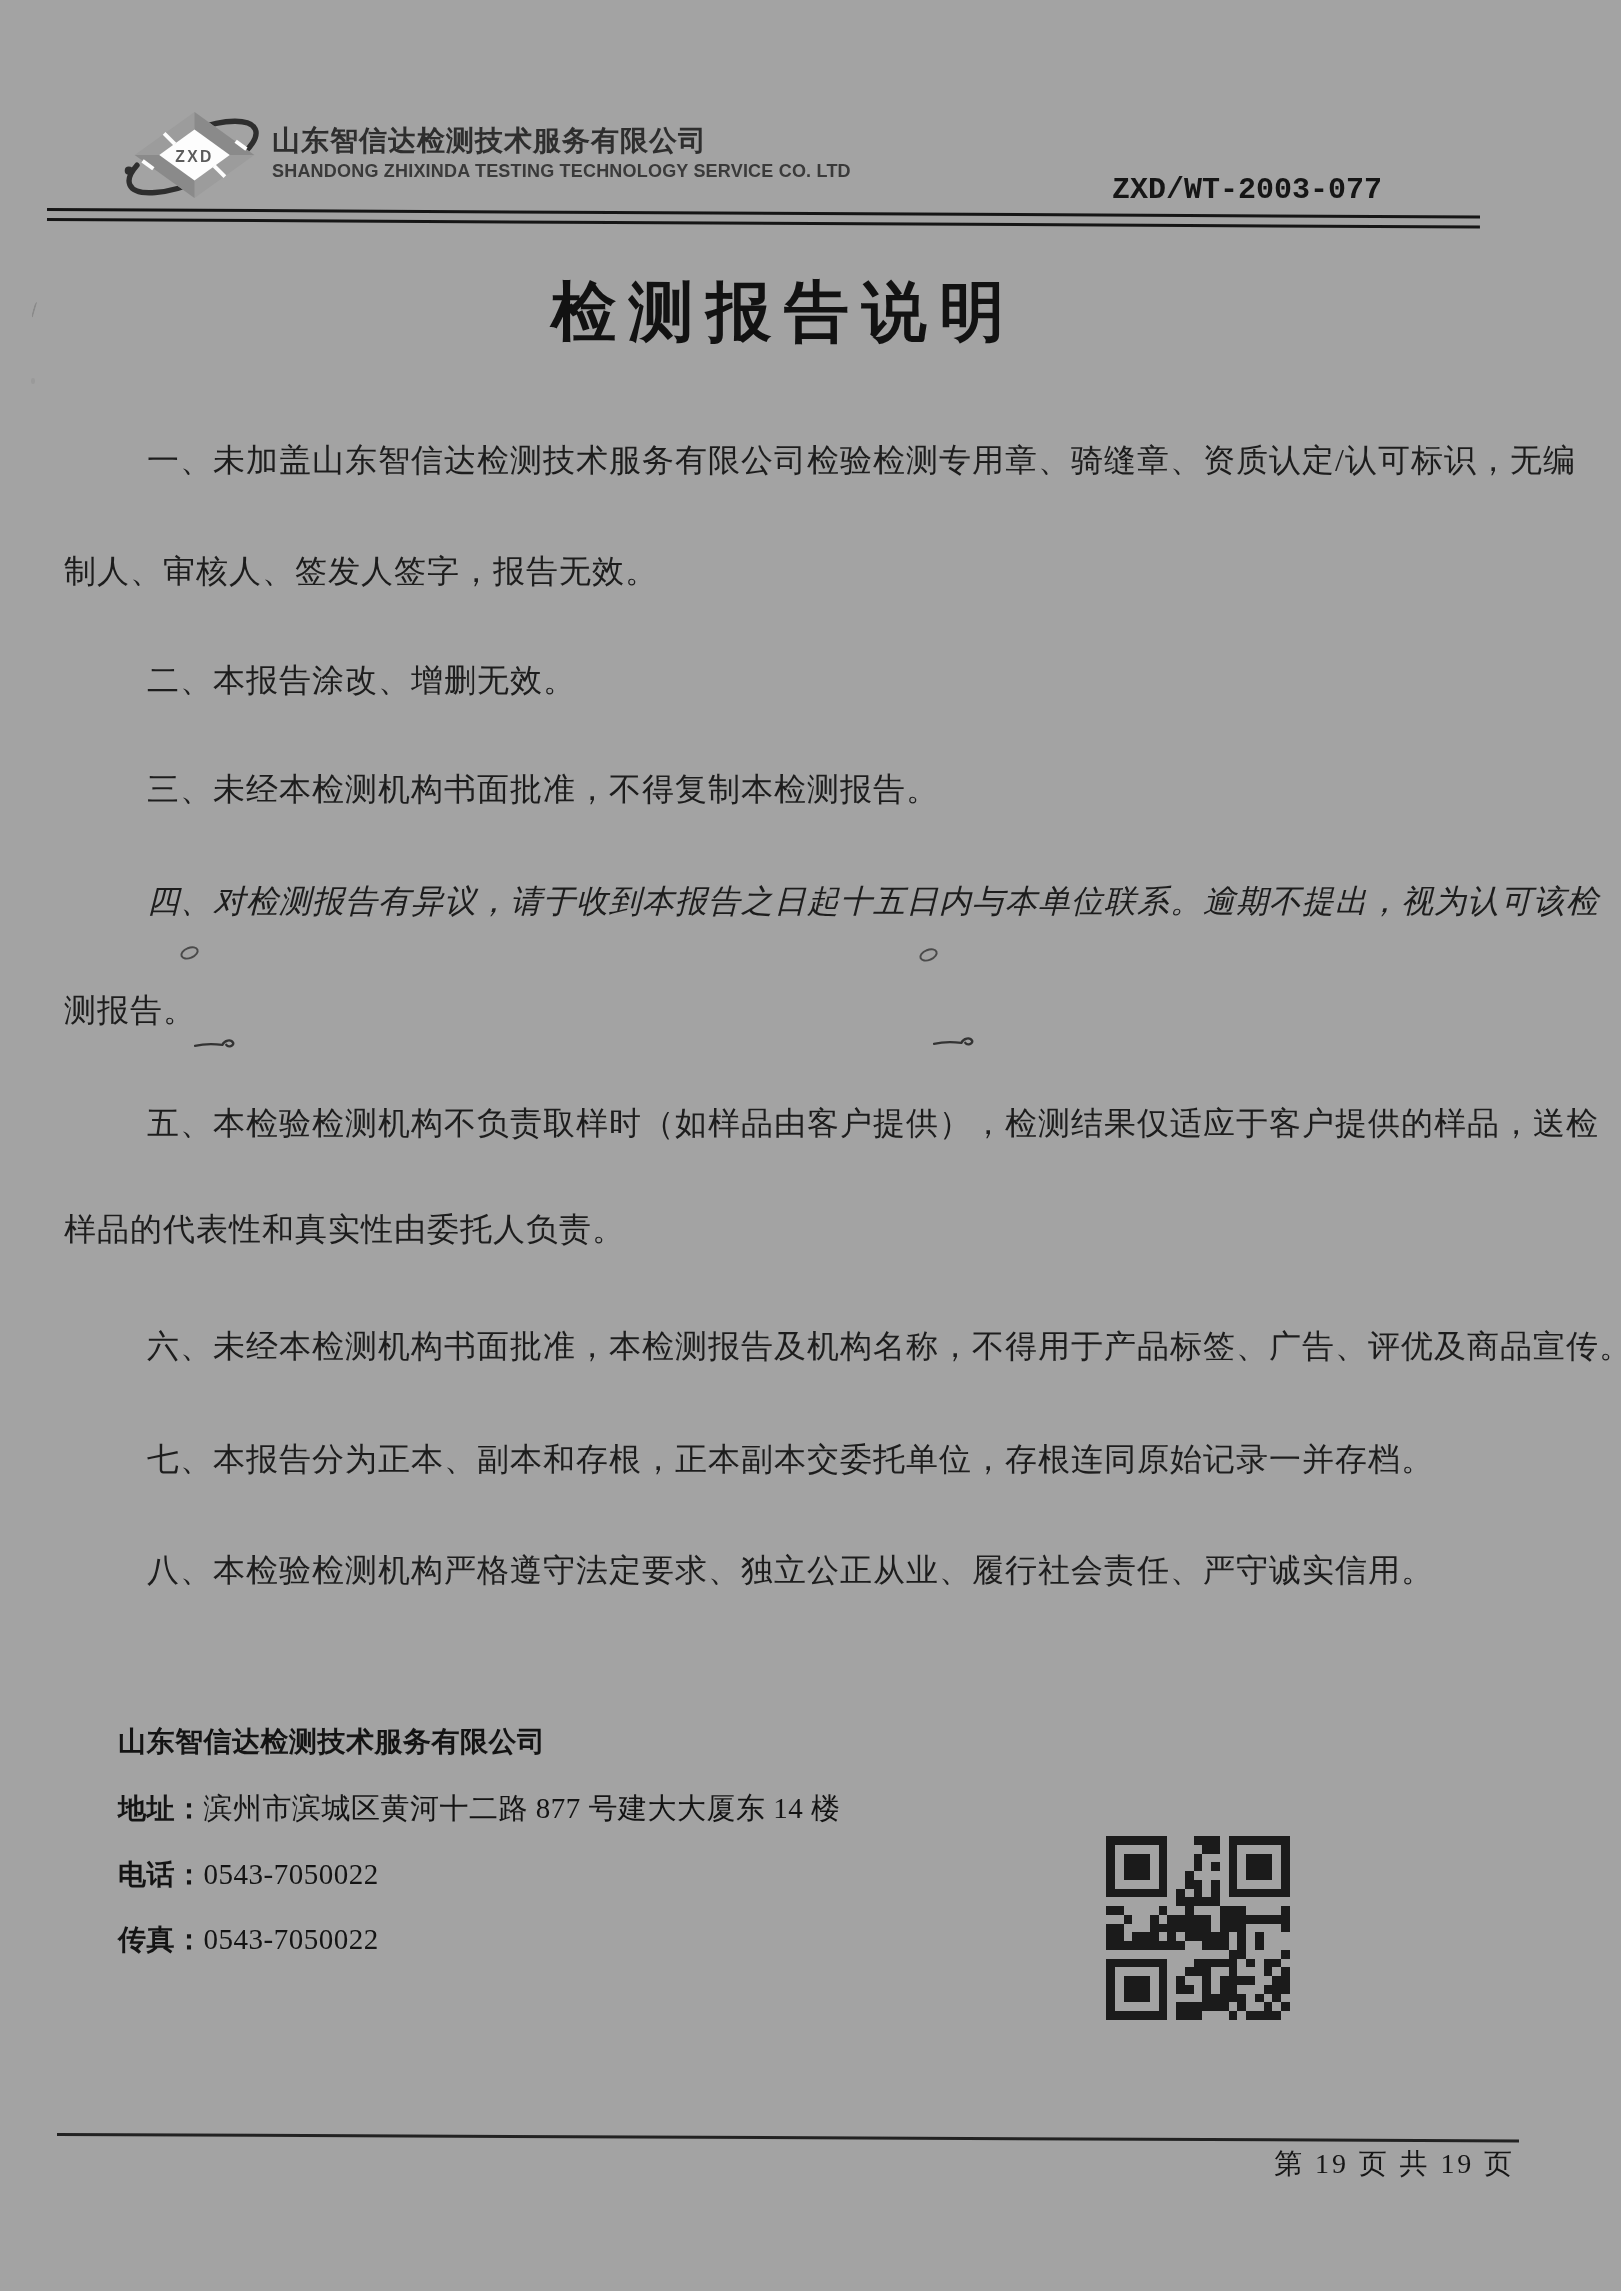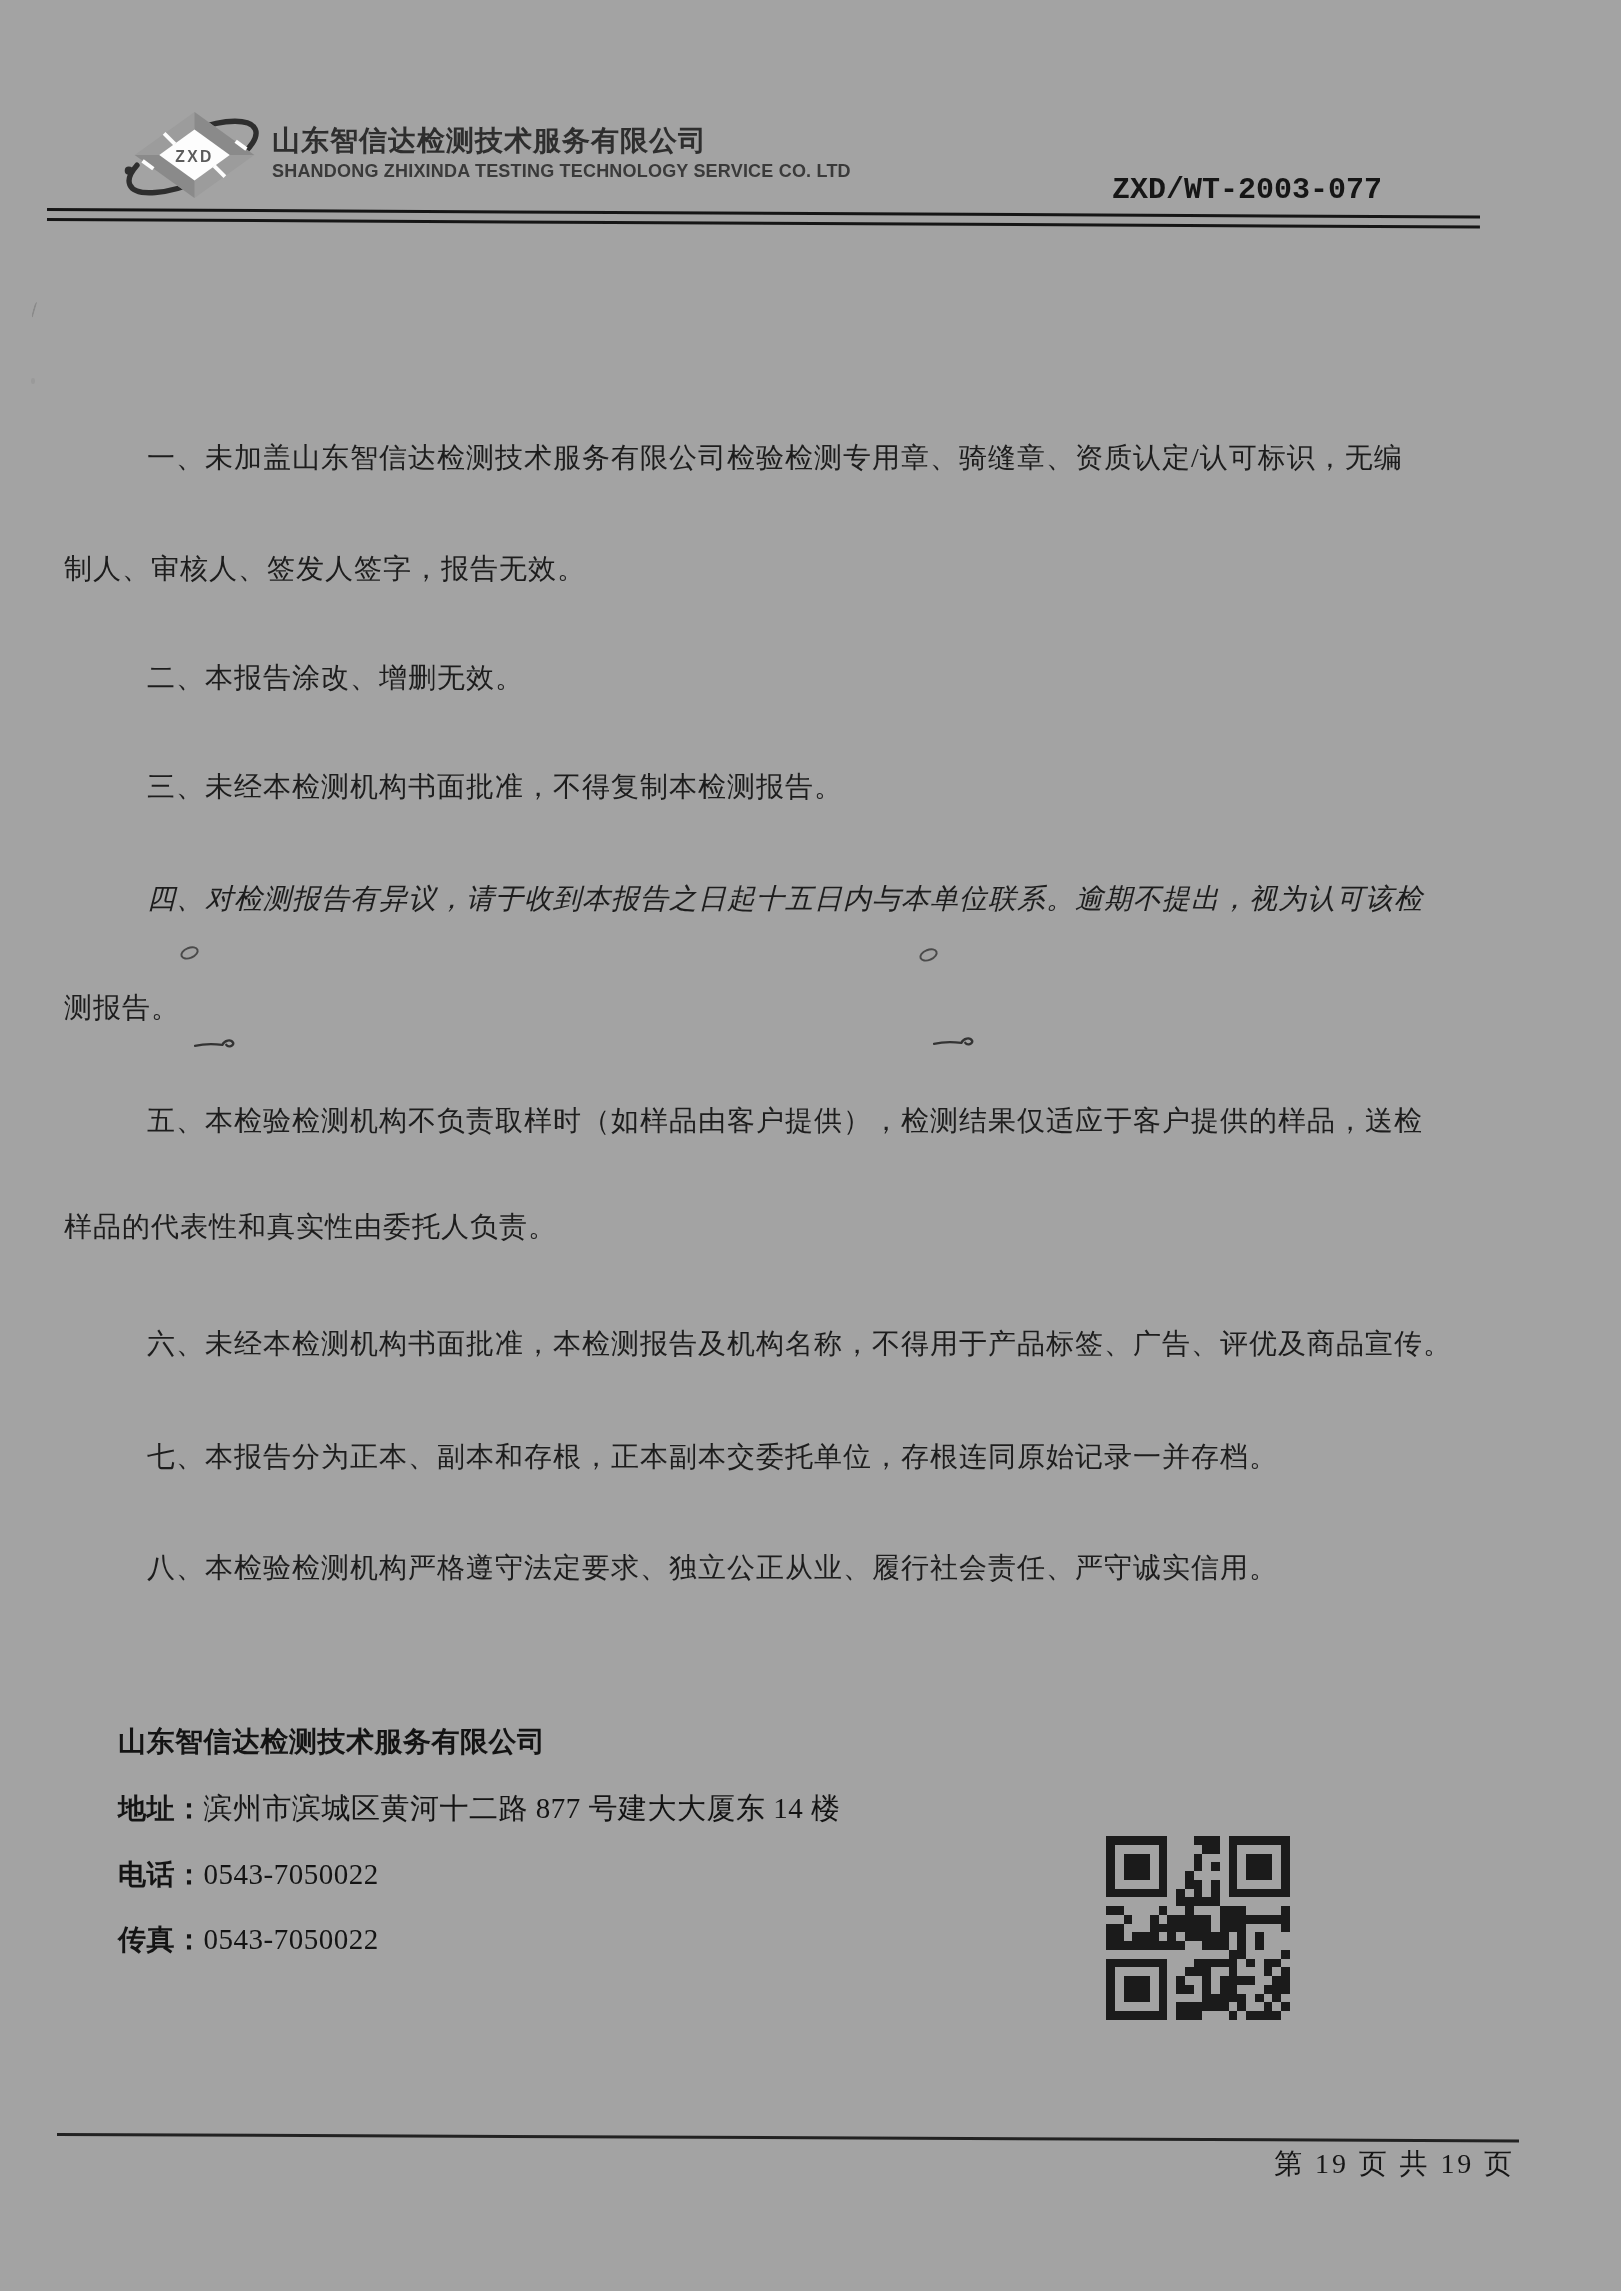--- a/index.html
+++ b/index.html
@@ -36,21 +36,21 @@
     transform:rotate(0.3deg);transform-origin:left center;
   }
   
   .title{
     position:absolute;left:0;top:280px;width:1568px;
     text-align:center;font-size:65px;font-weight:bold;color:#121212;
     letter-spacing:12.7px;line-height:1;margin:0;
   }
   
   .note-line{
-    position:absolute;font-size:28px;line-height:1.2;
+    position:absolute;font-size:32px;line-height:1.2;
     letter-spacing:1px;white-space:nowrap;color:#1d1d1d;
   }
   
   .contact-line{
     position:absolute;left:118px;
     font-family:"Liberation Sans","DejaVu Sans",sans-serif;
     font-size:28px;color:#141414;white-space:nowrap;letter-spacing:0.5px;
   }
   .contact-line .lbl{font-weight:bold;}
   .contact-line .val{font-family:"Liberation Serif","DejaVu Serif",serif;font-size:29px;}
@@ -98,20 +98,21 @@
     <div class="namewrap">
       <div class="company-cn">山东智信达检测技术服务有限公司</div>
       <div class="company-en">SHANDONG ZHIXINDA TESTING TECHNOLOGY SERVICE CO. LTD</div>
     </div>
 
     <div class="doc-number">ZXD/WT-2003-077</div>
 
     <div class="double-rule"></div>
   </header>
 
+  <h1 class="title">检测报告说明</h1>
 
   <main id="notes">
       <div class="note-line" style="top: 441px; left: 147px;">一、未加盖山东智信达检测技术服务有限公司检验检测专用章、骑缝章、资质认定/认可标识，无编</div>
       <div class="note-line" style="top: 552px; left: 64px;">制人、审核人、签发人签字，报告无效。</div>
       <div class="note-line" style="top: 661px; left: 147px;">二、本报告涂改、增删无效。</div>
       <div class="note-line" style="top: 770px; left: 147px;">三、未经本检测机构书面批准，不得复制本检测报告。</div>
       <div class="note-line" style="top: 882px; left: 147px; font-style: italic;">四、对检测报告有异议，请于收到本报告之日起十五日内与本单位联系。逾期不提出，视为认可该检</div>
       <div class="note-line" style="top: 991px; left: 64px;">测报告。</div>
       <div class="note-line" style="top: 1104px; left: 147px;">五、本检验检测机构不负责取样时（如样品由客户提供），检测结果仅适应于客户提供的样品，送检</div>
       <div class="note-line" style="top: 1210px; left: 64px;">样品的代表性和真实性由委托人负责。</div>

